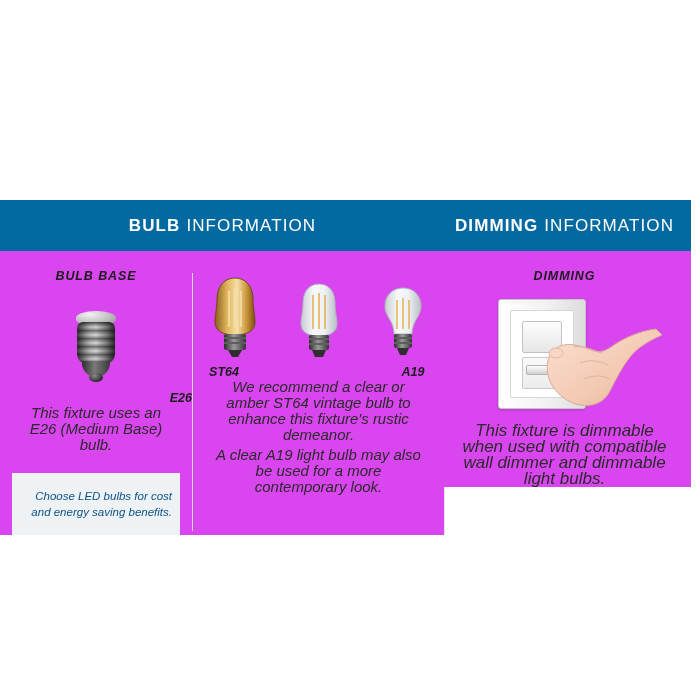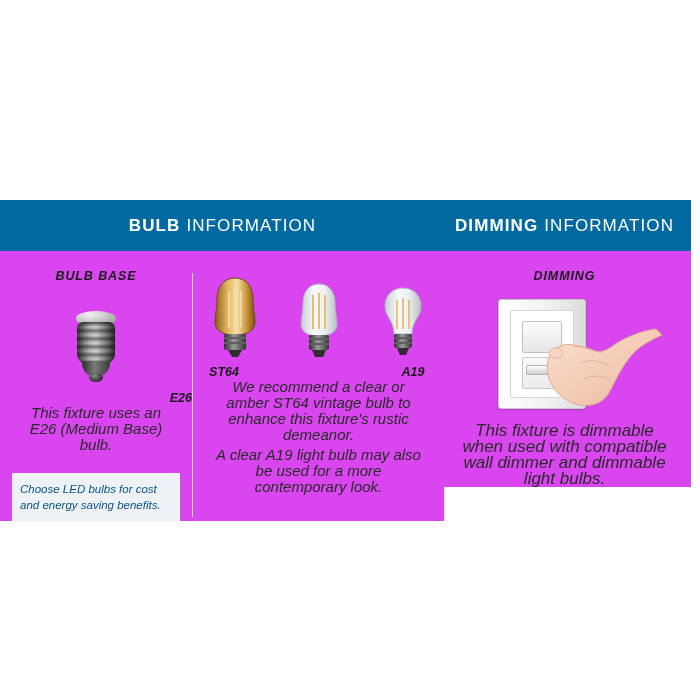--- a/index.html
+++ b/index.html
@@ -97,22 +97,22 @@
     padding: 0 18px;
   }
   .caption + .caption { margin-top: 4px; }
 
   .tipbox {
     margin: 20px 12px 0 12px;
     background: #eef2f5;
     color: #0b5288;
     font-size: 11.5px;
     line-height: 16px;
-    text-align: left;
-    padding: 8px 8px;
+    text-align: right;
+    padding: 15px 8px;
   }
 
   
   .art-row {
     display: flex;
     align-items: flex-end;
     justify-content: center;
     gap: 18px;
     height: 86px;
   }

